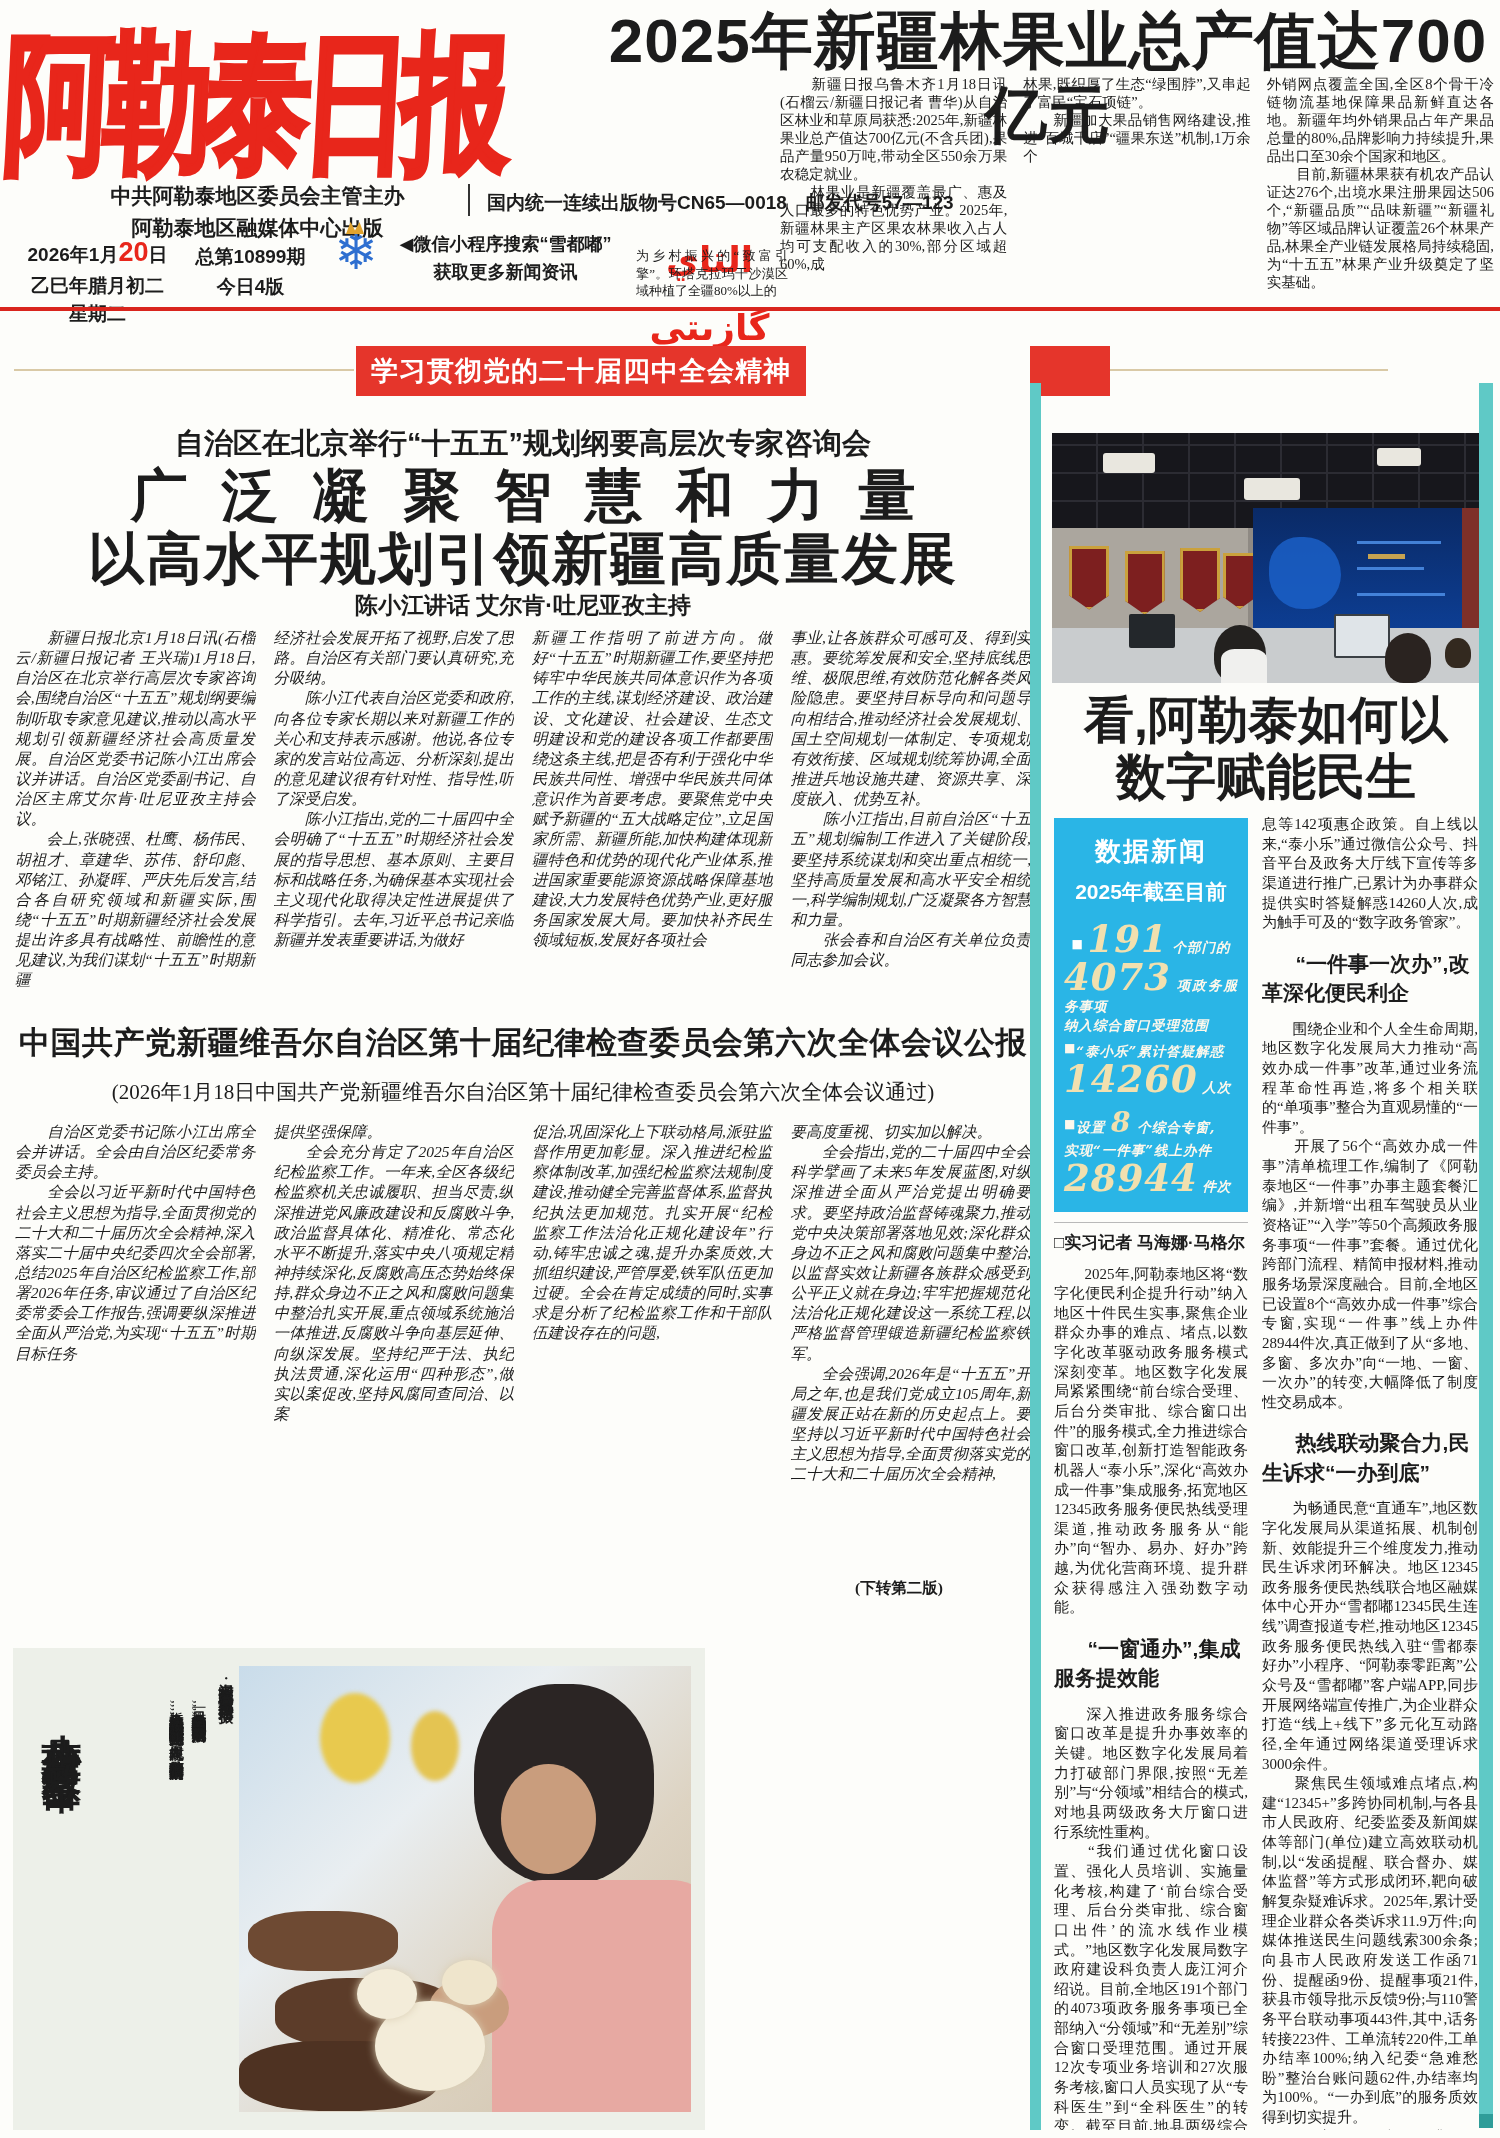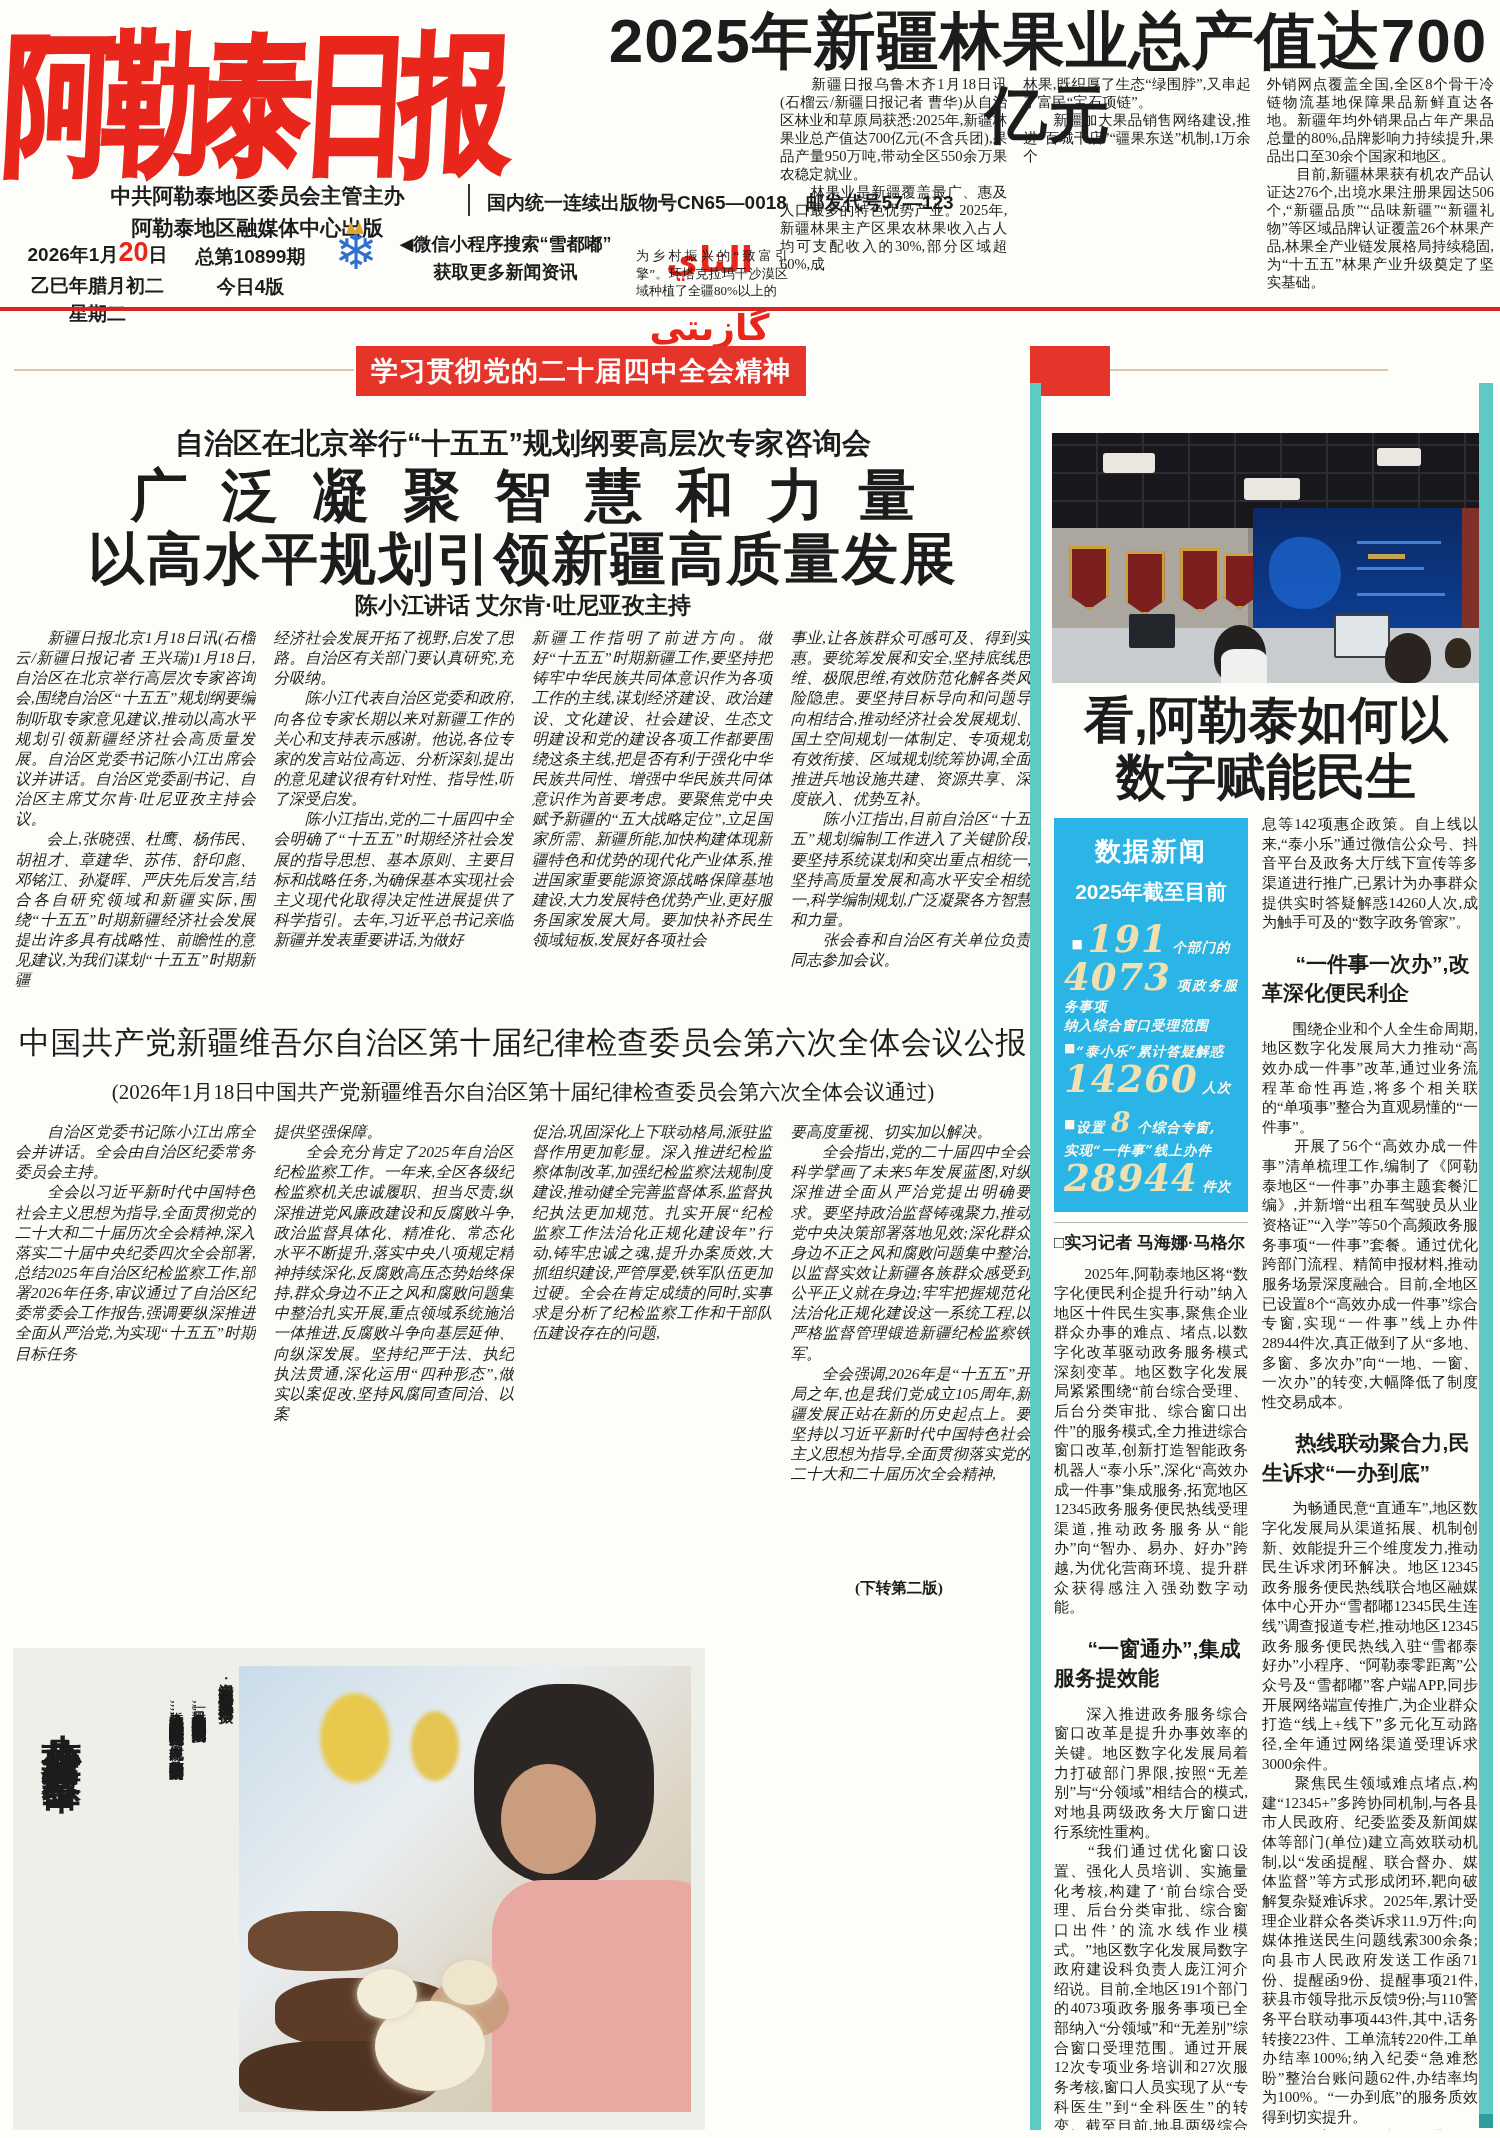--- a/index.html
+++ b/index.html
@@ -44,21 +44,21 @@
   .kicker{left:15px;top:424px;width:1016px;text-align:center;font-size:29px;font-weight:bold;}
   .hl1{left:15px;top:458px;width:1016px;text-align:center;font-weight:900;font-size:57px;
     letter-spacing:34px;padding-left:34px;box-sizing:border-box;font-family:"DejaVu Serif",serif;}
   .hl2{left:15px;top:522px;width:1016px;text-align:center;font-weight:900;font-size:56px;
     letter-spacing:2px;font-family:"DejaVu Serif",serif;}
   .lead-byline{left:15px;top:590px;width:1016px;text-align:center;font-size:23px;font-weight:bold;}
   .news-cols{left:15px;top:628px;width:1016px;display:flex;gap:18px;font-size:15.5px;line-height:1.3;text-align:justify;}
   .news-cols{height:382px;font-style:italic;}
   .news-col{flex:1;overflow:hidden;}
   
-  .comm-hl{left:15px;top:1022px;width:1016px;text-align:center;font-weight:400;font-size:31px;letter-spacing:0.5px;}
+  .comm-hl{left:15px;top:1022px;width:1016px;text-align:center;font-weight:700;font-size:31px;letter-spacing:0.5px;}
   .comm-sub{left:15px;top:1078px;width:1016px;text-align:center;font-size:21px;}
   .comm-cols{top:1122px;height:478px;}
   
   .mush-box{left:13px;top:1648px;width:692px;height:482px;background:#edf0e9;display:flex;box-sizing:border-box;
     padding:18px 14px 18px 20px;}
   .mush-title{writing-mode:vertical-rl;font-weight:900;font-size:40px;letter-spacing:5px;line-height:1.15;
     margin:36px 10px 0 6px;font-family:"Liberation Sans","DejaVu Sans",sans-serif;}
   .mush-body{writing-mode:vertical-rl;height:440px;width:152px;font-size:15px;line-height:1.5;margin-top:4px;}
   .mush-body p{margin:0;}
   .mush-caption{writing-mode:vertical-rl;height:430px;font-size:15px;font-weight:bold;margin:6px 4px 0 6px;}

